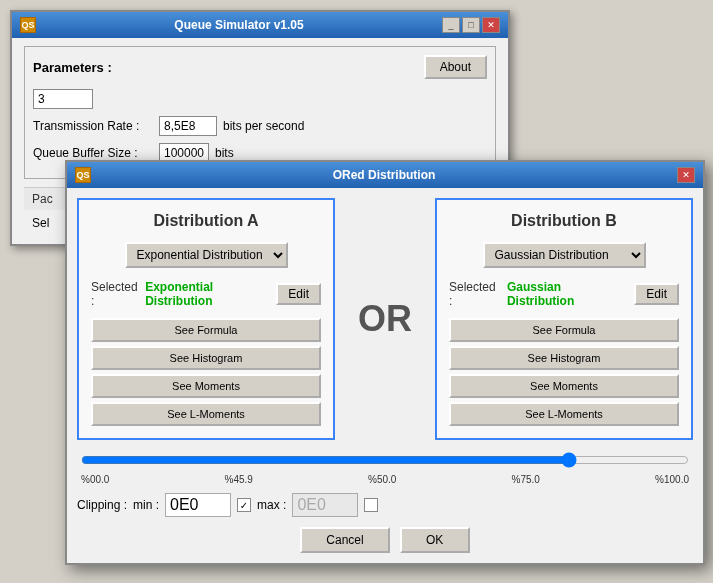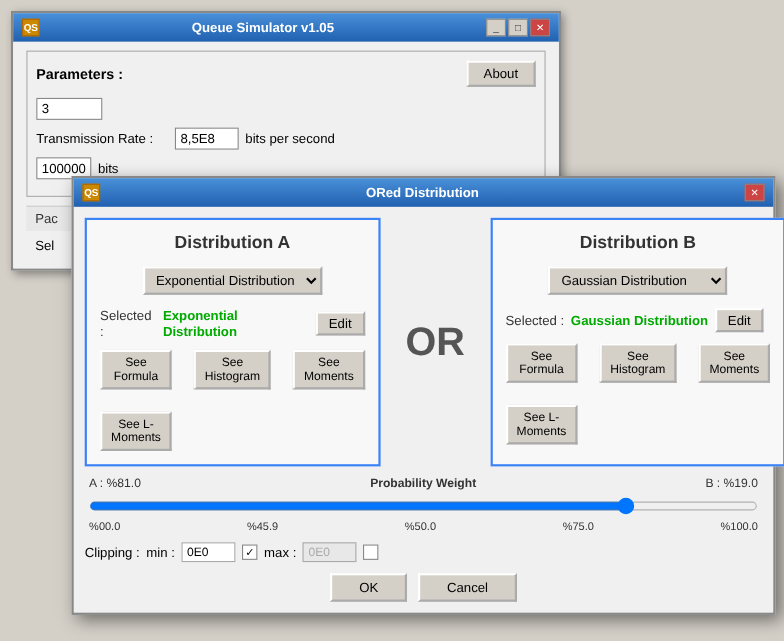--- a/index.html
+++ b/index.html
@@ -241,22 +241,22 @@
     .edit-btn {
       background: #d4d0c8;
       border: 2px outset #fff;
       padding: 2px 10px;
       font-size: 12px;
       cursor: pointer;
     }
 
     .action-grid {
       display: grid;
-      grid-template-columns: 1fr 1fr 1fr;
-      gap: 20px;
+      grid-template-columns: 1fr;
+      gap: 4px;
     }
 
     .action-btn {
       background: #d4d0c8;
       border: 2px outset #fff;
       padding: 4px 8px;
       font-size: 11px;
       cursor: pointer;
       text-align: center;
     }
@@ -299,25 +299,25 @@
 
     .clipping-row {
       display: flex;
       align-items: center;
       gap: 6px;
       font-size: 12px;
       margin-bottom: 10px;
     }
 
     .clipping-input {
-      width: 49px;
+      width: 66px;
       border: 1px solid #aaa;
       background: white;
       padding: 2px 4px;
-      font-size: 11px;
+      font-size: 16px;
     }
 
     .clipping-input.disabled {
       background: #e8e8e8;
       color: #aaa;
     }
 
     .checkbox-custom {
       width: 14px;
       height: 14px;
@@ -372,20 +372,21 @@
       </div>
       <div class="field-row">
         <input class="field-input" type="text" value="3" style="width: 60px;">
       </div>
       <div class="field-row">
         <span class="field-label">Transmission Rate :</span>
         <input class="field-input" type="text" value="8,5E8" style="width: 58px;">
         <span class="field-unit">bits per second</span>
       </div>
       <div class="field-row">
+        <span class="field-label">Queue Buffer Size :</span>
         <input class="field-input" type="text" value="100000" style="width: 50px;">
         <span class="field-unit">bits</span>
       </div>
     </div>
     <div class="partial-row">
       <span class="partial-label">Pac</span>
     </div>
     <div style="padding: 6px 8px;">
       <span>Sel</span>
     </div>
@@ -449,25 +450,20 @@
         <div class="action-grid">
           <button class="action-btn">See Formula</button>
           <button class="action-btn">See Histogram</button>
           <button class="action-btn">See Moments</button>
           <button class="action-btn">See L-Moments</button>
         </div>
       </div>
     </div>
 
     <div class="prob-section">
-      <div class="prob-header">
-        <span class="prob-a">A : %81.0</span>
-        <span class="prob-center">Probability Weight</span>
-        <span class="prob-b">B : %19.0</span>
-      </div>
       <div class="slider-container">
         <input type="range" min="0" max="100" value="81" style="width: 100%; margin: 0px; height: 20px; cursor: pointer;">
       </div>
       <div class="tick-labels">
         <span>%00.0</span>
         <span>%45.9</span>
         <span>%50.0</span>
         <span>%75.0</span>
         <span>%100.0</span>
       </div>
@@ -477,17 +473,17 @@
       <span>Clipping :</span>
       <span>min :</span>
       <input class="clipping-input" type="text" value="0E0" style="">
       <div class="checkbox-custom checked"></div>
       <span>max :</span>
       <input class="clipping-input disabled" type="text" value="0E0" style="color: rgb(170, 170, 170);">
       <div class="checkbox-custom"></div>
     </div>
 
     <div class="bottom-btns">
+      <button class="bottom-btn">Cancel</button>
       <button class="bottom-btn">OK</button>
-      <button class="bottom-btn">Cancel</button>
     </div>
   </div>
 </div>
 
 </body></html>

